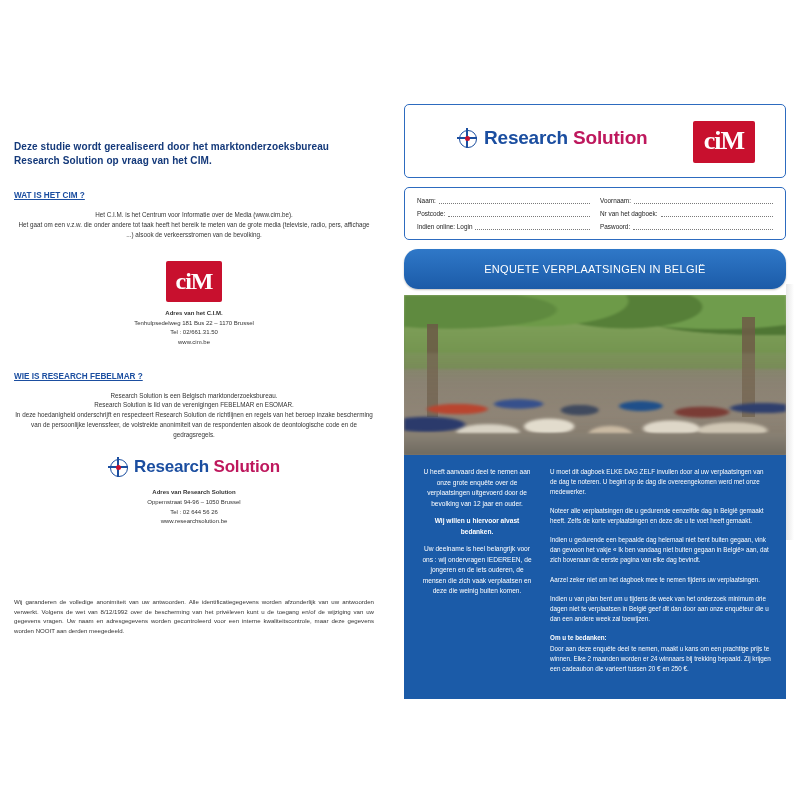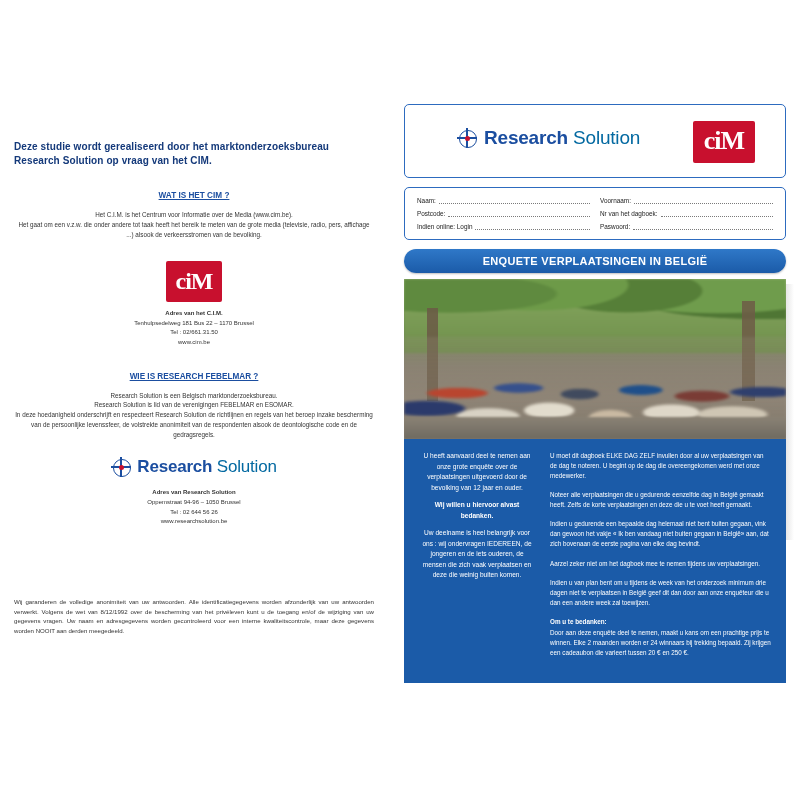--- a/index.html
+++ b/index.html
@@ -10,21 +10,21 @@
   }
   .page{position:absolute;inset:0;}
 
   
   .left{position:absolute;left:14px;top:140px;width:360px;}
   .left-intro{
     font-size:10px;font-weight:bold;color:#14397a;line-height:1.35;
     letter-spacing:.1px;
   }
   .sec-title{
-    text-align:center;font-size:8.2px;font-weight:bold;color:#1b4ea0;
+    font-size:8.2px;font-weight:bold;color:#1b4ea0;
     text-decoration:underline;margin-top:24px;
   }
   .center-text{
     text-align:center;font-size:6.3px;color:#333;line-height:1.55;
     margin-top:10px;
   }
   .cim-block{text-align:center;margin-top:22px;}
   .cim-logo{
     display:inline-block;background:#c8102e;color:#ffffff;
     font-family:"Liberation Serif", serif;font-weight:bold;
@@ -42,21 +42,21 @@
   }
   .rs-mark{width:20px;height:20px;position:relative;display:inline-block;}
   .rs-mark .ring{
     position:absolute;left:2px;top:2px;width:16px;height:16px;border-radius:50%;
     border:1.6px solid #1b4ea0;
   }
   .rs-mark .cross-h{position:absolute;left:0;top:9px;width:20px;height:1.6px;background:#1b4ea0;}
   .rs-mark .cross-v{position:absolute;left:9px;top:0;width:1.6px;height:20px;background:#1b4ea0;}
   .rs-mark .dot{position:absolute;left:7.5px;top:7.5px;width:5px;height:5px;border-radius:50%;background:#c8102e;}
   .rs-word{font-size:17px;font-weight:bold;color:#1b4ea0;letter-spacing:-.2px;}
-  .rs-word .light{font-weight:normal;color:#0369a1;}
+  .rs-word .light{font-weight:bold;color:#be185d;}
   .left-foot{
     font-size:6.1px;color:#333;line-height:1.6;margin-top:70px;text-align:justify;
   }
 
   
   .right{position:absolute;left:404px;top:104px;width:382px;}
 
   .hdr-box{
     border:1px solid #2d6bbf;border-radius:5px;background:#ffffff;
     height:72px;position:relative;
@@ -74,22 +74,22 @@
     padding:8px 12px 9px 12px;
   }
   .form-row{display:flex;font-size:6.4px;color:#1b1b1b;margin-bottom:5px;}
   .fld{display:flex;align-items:flex-end;flex:1;}
   .fld .lbl{white-space:nowrap;margin-right:3px;}
   .fld .dots{flex:1;border-bottom:1px dotted #7a7a7a;height:7px;}
   .fld.right-fld{margin-left:10px;}
 
   .banner{
     margin-top:9px;background:linear-gradient(#2f78c8,#1b5ba8);
-    border-radius:14px;height:24px;display:flex;align-items:center;justify-content:center;
-    color:#ffffff;font-size:11px;font-weight:bold;letter-spacing:.3px;
+    border-radius:14px;height:40px;display:flex;align-items:center;justify-content:center;
+    color:#ffffff;font-size:11px;font-weight:normal;letter-spacing:.3px;
     box-shadow:0 1px 2px rgba(0,0,0,.25);
   }
 
   .photo{
     margin-top:6px;height:160px;position:relative;overflow:hidden;
     background:linear-gradient(180deg,#9fb77e 0%,#7c9a5c 18%,#6d8a52 30%,#8c8476 55%,#9a9083 75%,#8d8478 100%);
   }
   .photo .canopy{
     position:absolute;left:0;top:0;width:100%;height:46%;
     background:

